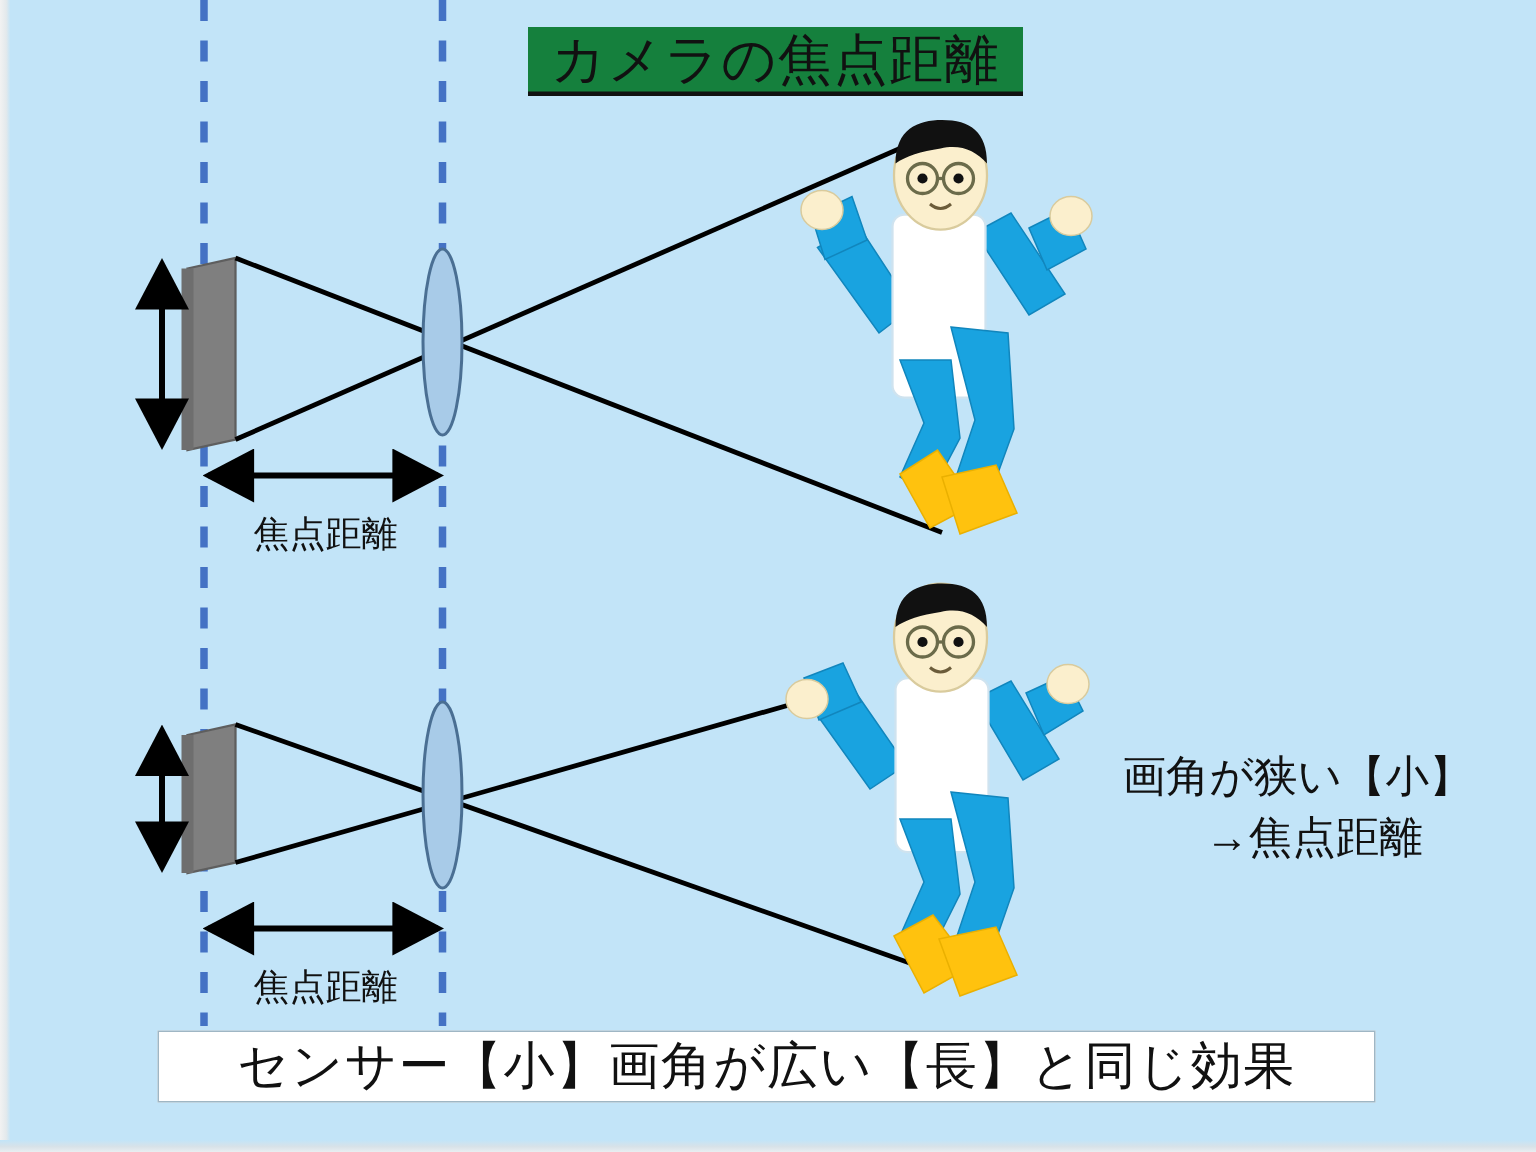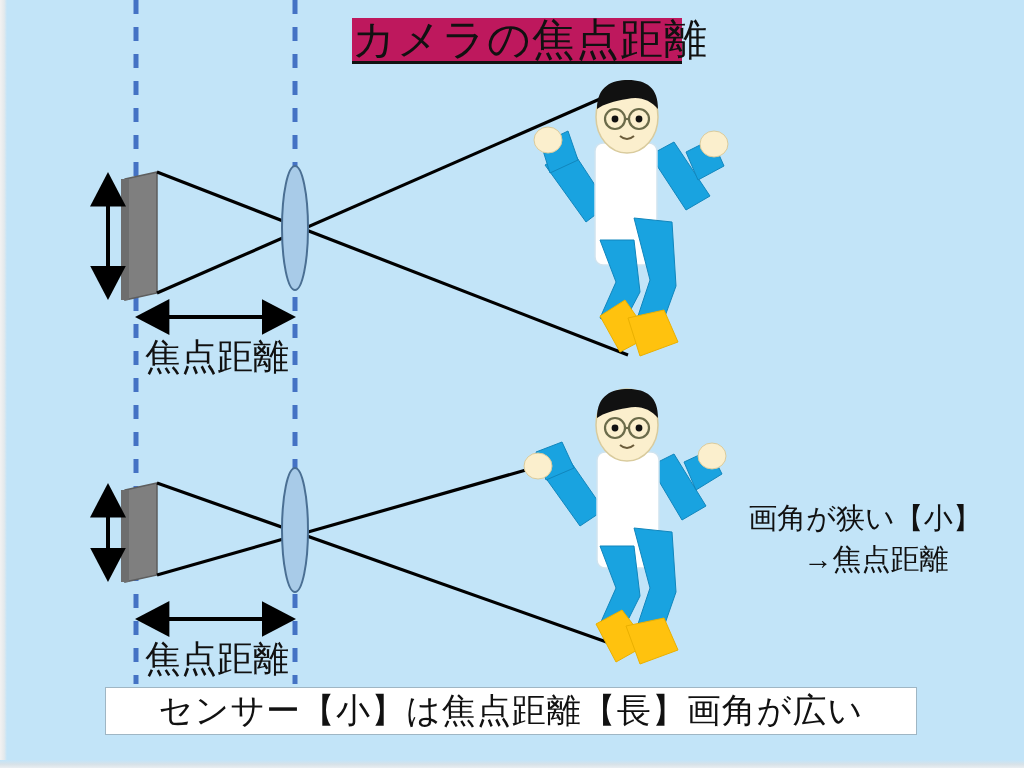--- a/index.html
+++ b/index.html
@@ -35,24 +35,24 @@
     left: 0; top: 0;
     width: 1024px; height: 768px;
   }
   
   .title {
     position: absolute;
     left: 352px;
     top: 18px;
     width: 330px;
     text-align: center;
-    font-size: 43px;
+    font-size: 36px;
     line-height: 43px;
     color: #111111;
-    background: #be185d;
+    background: #15803d;
     border-bottom: 3px solid #111111;
     letter-spacing: 1px;
     white-space: nowrap;
   }
   .side-label {
     position: absolute;
     width: 270px;
     text-align: center;
     font-size: 29px;
     line-height: 41px;
@@ -63,21 +63,21 @@
     display: block;
     padding-left: 22px;
   }
   #sensor-big-label { left: 730px; top: 188px; }
   #sensor-small-label { left: 730px; top: 498px; }
 
   .focal-label {
     position: absolute;
     width: 190px;
     text-align: center;
-    font-size: 36px;
+    font-size: 24px;
     line-height: 36px;
     color: #111111;
     white-space: nowrap;
   }
   #focal-label-top { left: 122px; top: 339px; }
   #focal-label-bottom { left: 122px; top: 641px; }
 
   .bottom-banner {
     position: absolute;
     left: 105px;
@@ -237,16 +237,16 @@
 
 
   <div class="side-label" id="sensor-small-label">
     <span>画角が狭い【小】</span>
     <span class="line2">→焦点距離</span>
   </div>
 
   <div class="focal-label" id="focal-label-top">焦点距離</div>
   <div class="focal-label" id="focal-label-bottom">焦点距離</div>
 
-  <div class="bottom-banner">センサー【小】は焦点距離【長】画角が広い</div>
+  <div class="bottom-banner">センサー【小】画角が広い【長】と同じ効果</div>
 
   <div class="edge-strip-bottom"></div>
 </div>
 
 </body></html>

